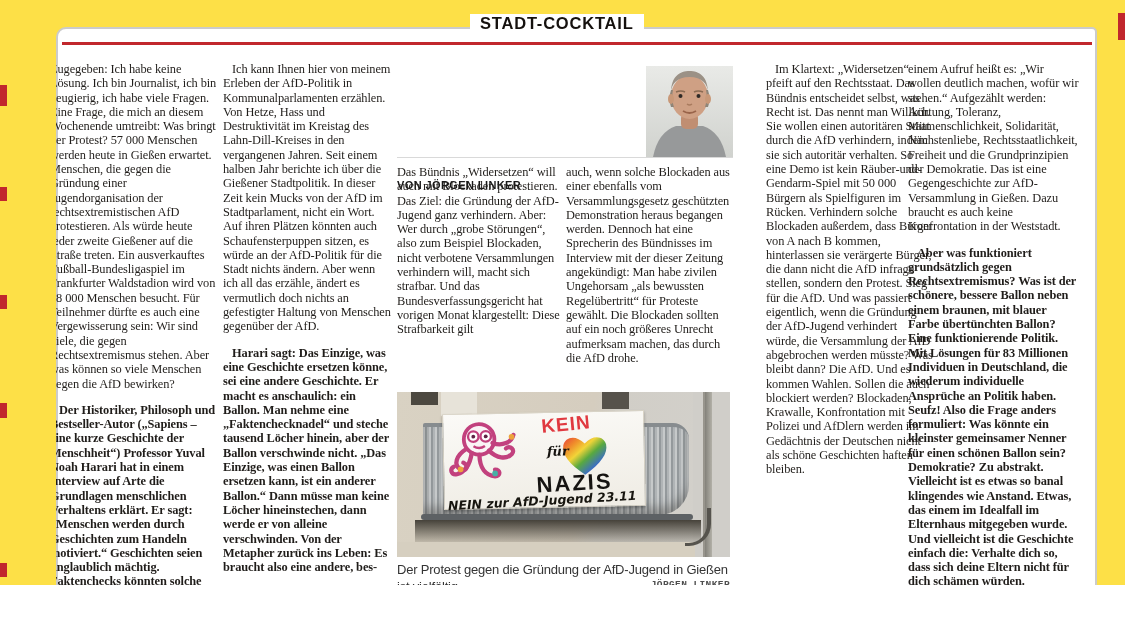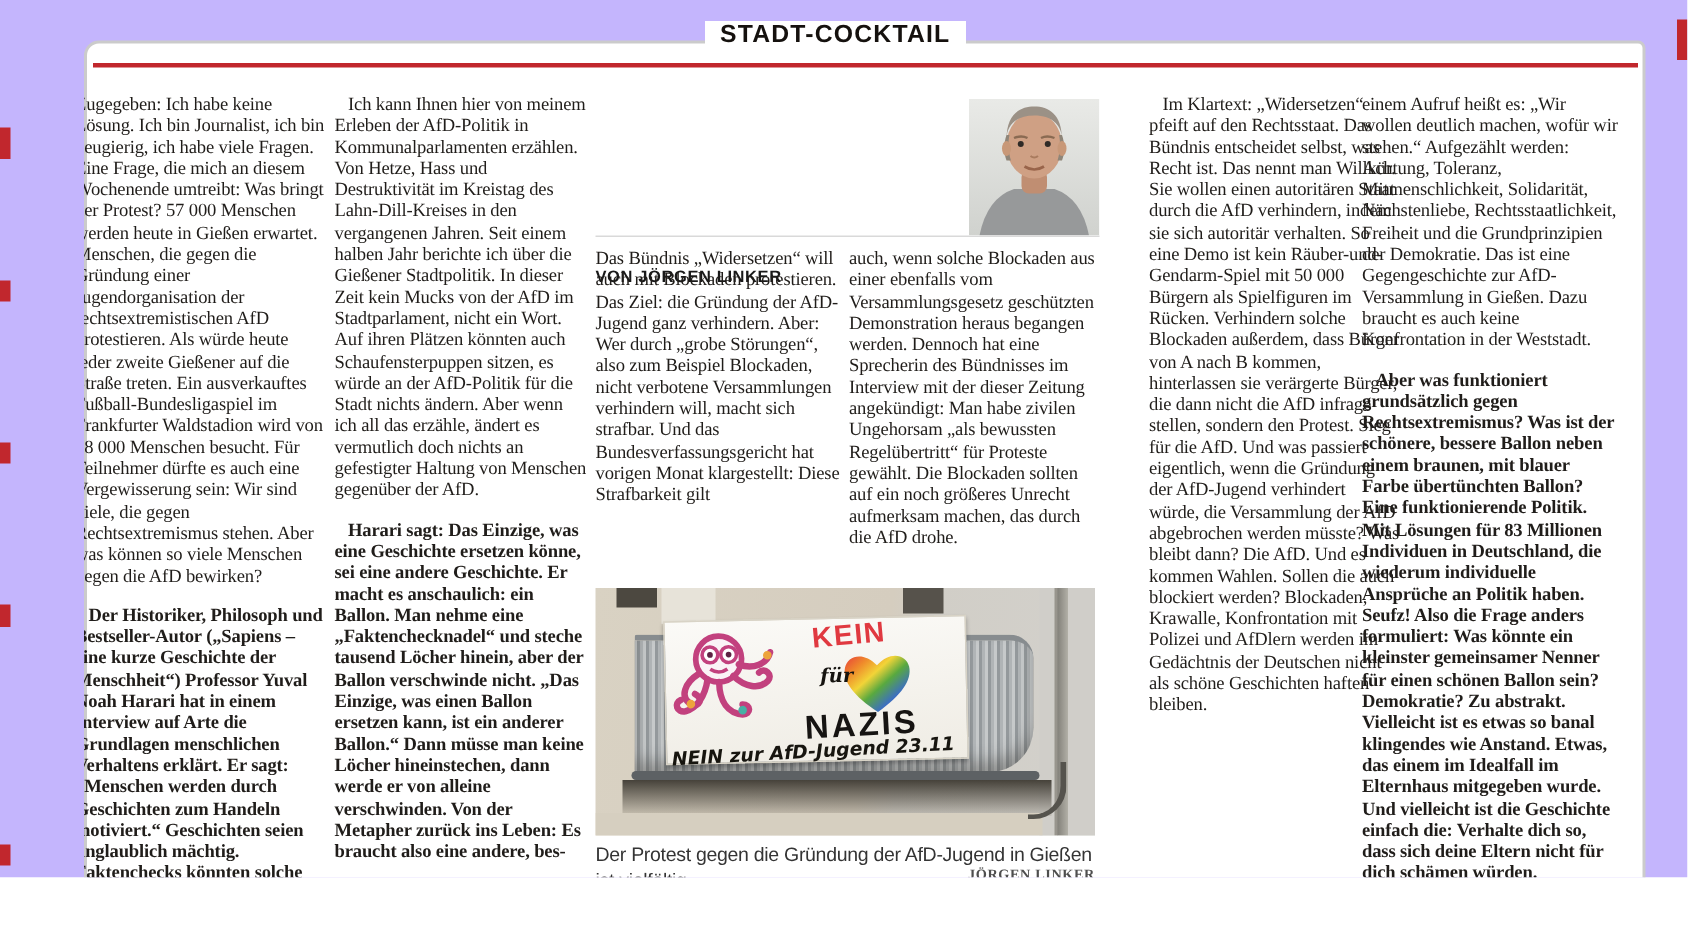--- a/index.html
+++ b/index.html
@@ -1,19 +1,19 @@
 <!DOCTYPE html>
 <html lang="de"><head>
 <meta charset="utf-8">
 <style>
   * { box-sizing: border-box; margin: 0; padding: 0; }
   html, body { background: #ffffff; }
   #canvas {
     position: relative; width: 1125px; height: 585px;
-    background: #c4b5fd; overflow: hidden;
+    background: #fde047; overflow: hidden;
     font-family: "Liberation Serif", "DejaVu Serif", serif;
     color: #1c1c1c;
   }
   
   .page-card {
     position: absolute; left: 56px; top: 27px; width: 1041px; height: 574px;
     background: #fff; border: 2px solid #cbcbcb; border-radius: 10px 5px 5px 8px;
   }
   .section-label {
     position: absolute; left: 470px; top: 14px; z-index: 3;
@@ -99,21 +99,21 @@
   }
 
   
   .caption-wrap { position: absolute; left: 397px; top: 561px; width: 333px; }
   .caption {
     font-family: "Liberation Sans", sans-serif; font-weight: normal;
     font-size: 13px; line-height: 17px; letter-spacing: -.2px; color: #343434;
   }
   .credit {
     position: absolute; right: 0; top: 18px;
-    font-family: Liberation Serif, serif; font-weight: bold;
+    font-family: Liberation Mono, monospace; font-weight: bold;
     font-size: 9.5px; letter-spacing: .4px; color: #4e4e4e;
   }
 </style>
 </head>
 <body>
 
 <div id="canvas">
 
   <div class="crop" style="left:0;top:85px;height:21px"></div>
   <div class="crop" style="left:0;top:187px;height:14px"></div>

